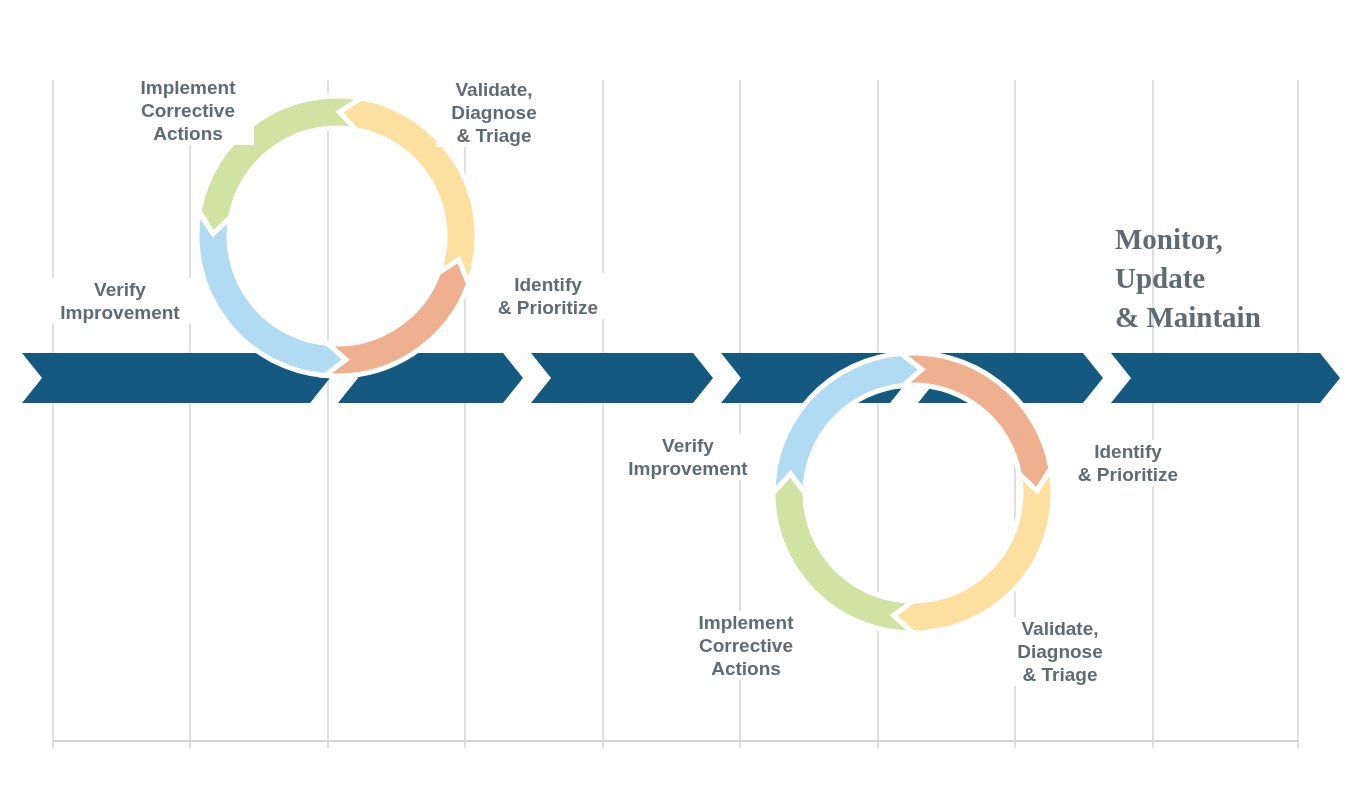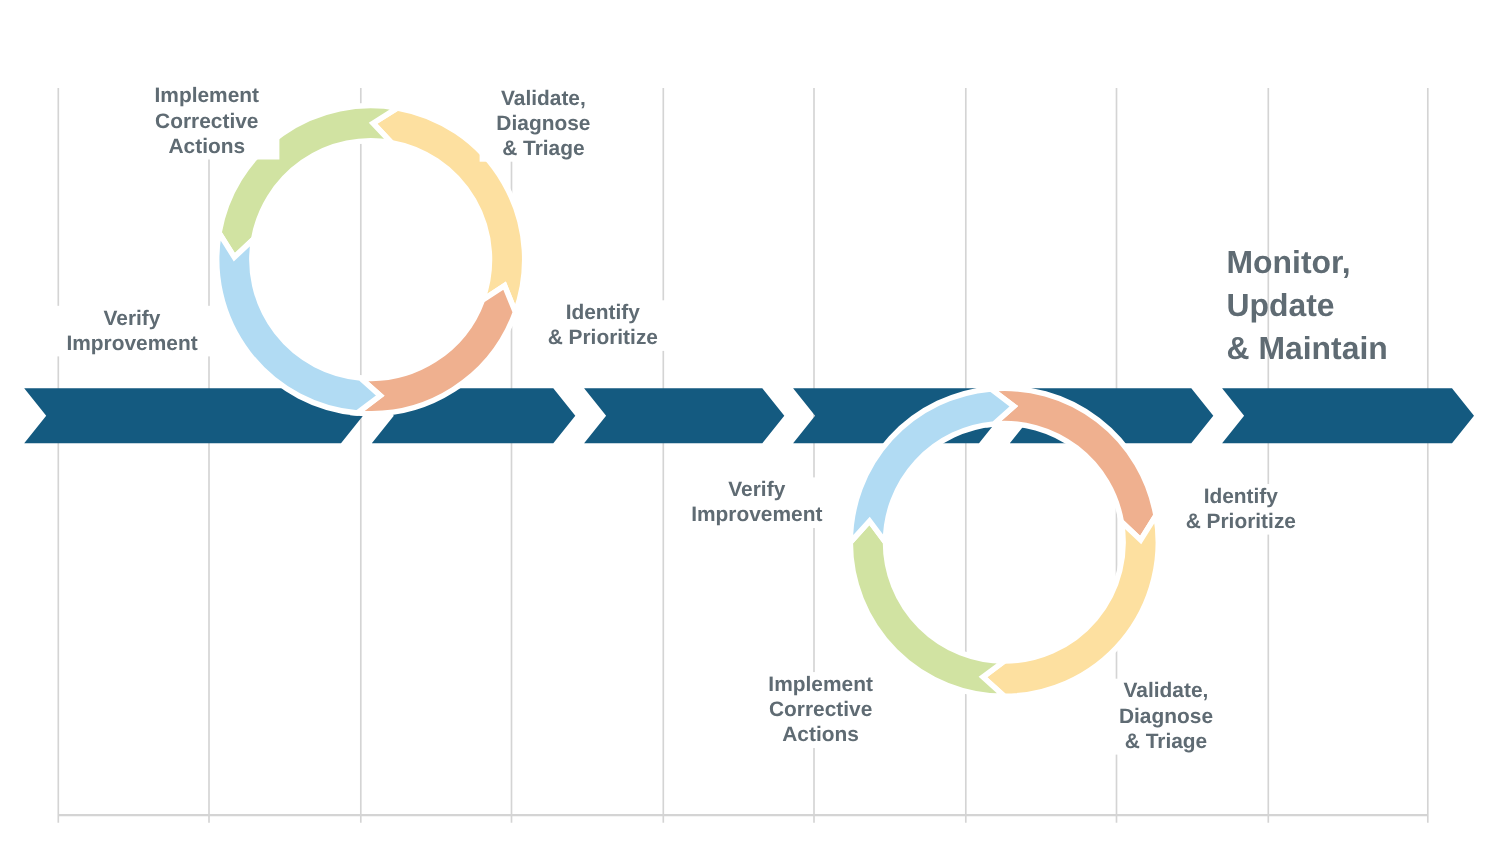--- a/index.html
+++ b/index.html
@@ -84,16 +84,16 @@
   <div class="label" style="left:1064px; top:440px; width:124px;">Identify
 &amp; Prioritize</div>
   <div class="label" style="left:680px; top:611px; width:128px;">Implement
 Corrective
 Actions</div>
   <div class="label" style="left:1002px; top:617px; width:112px;">Validate,
 Diagnose
 &amp; Triage</div>
 
   
-  <div class="label big" style="left:1113px; top:220px; width:200px;">Monitor,
+  <div class="label big" style="left:1113px; top:220px; width:200px;font-family:Liberation Serif, serif;">Monitor,
 Update
 &amp; Maintain</div>
 </div>
 
 </body></html>

